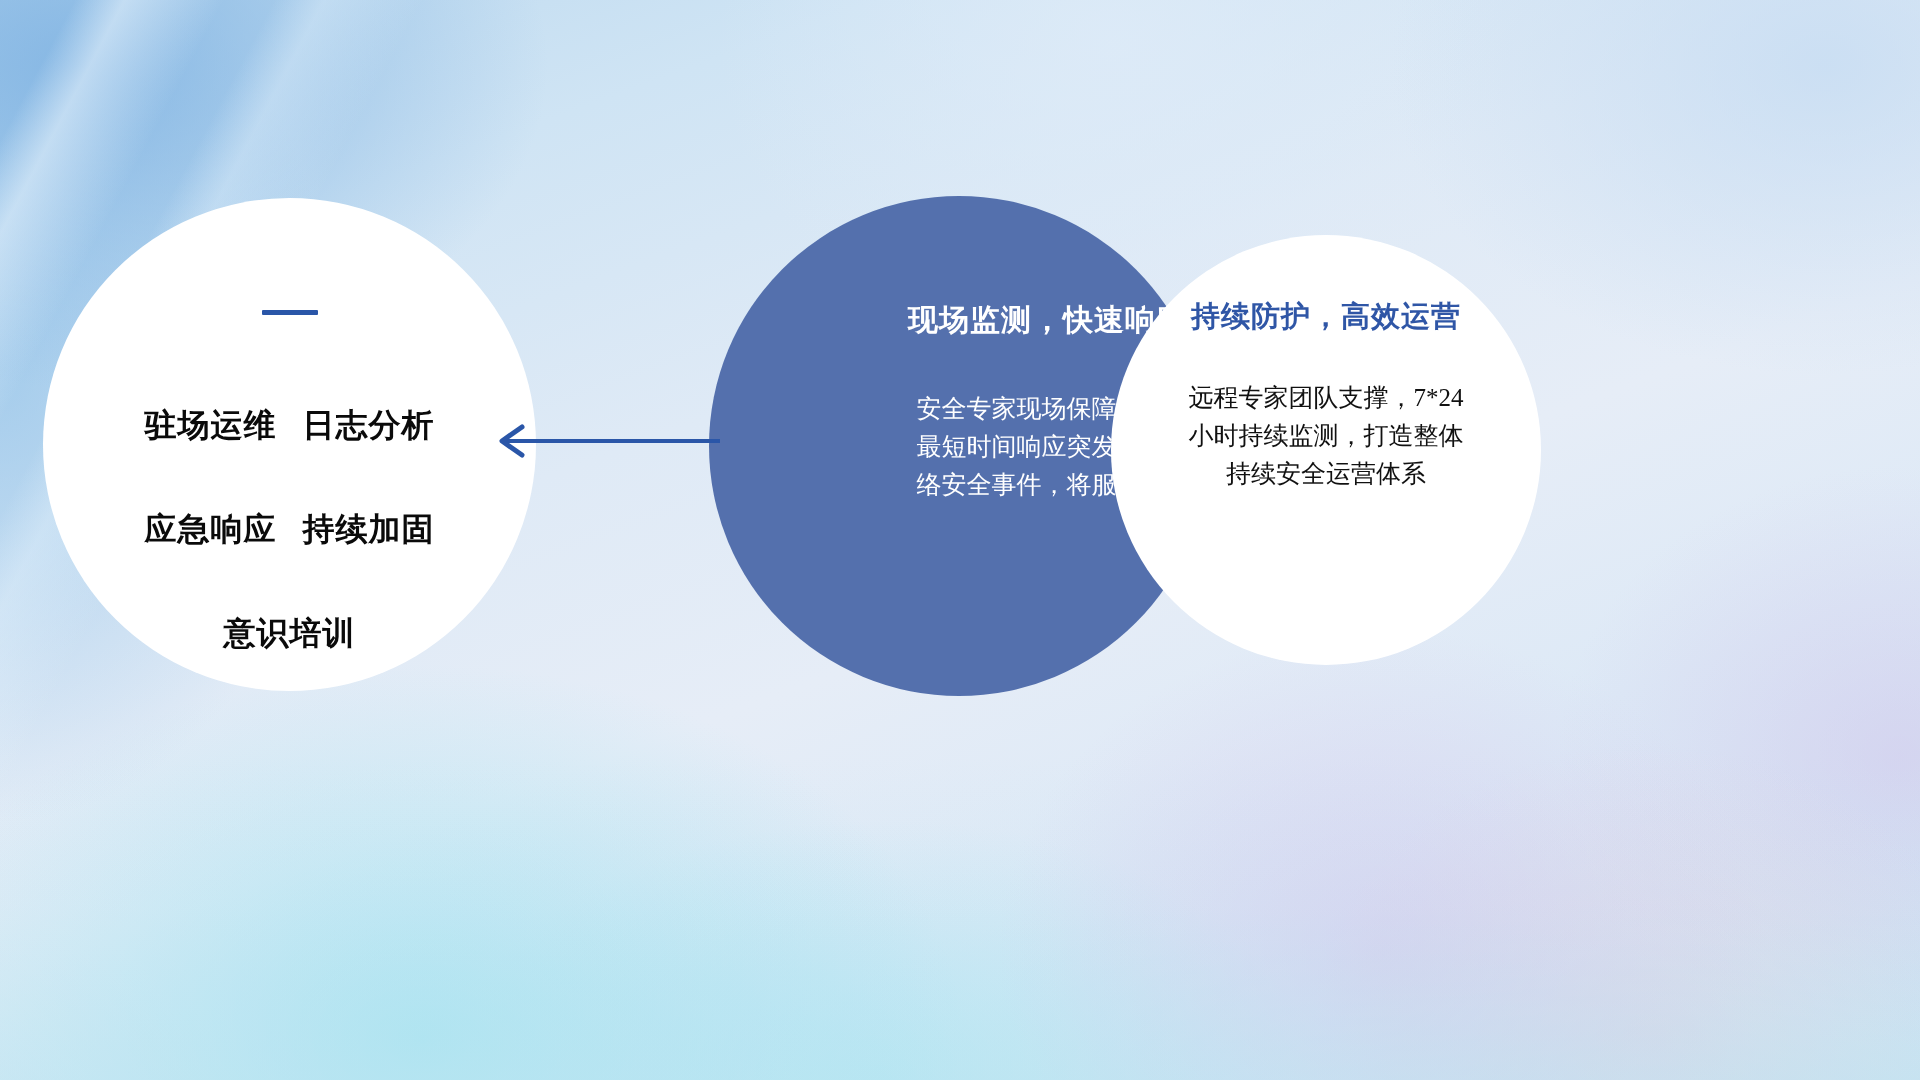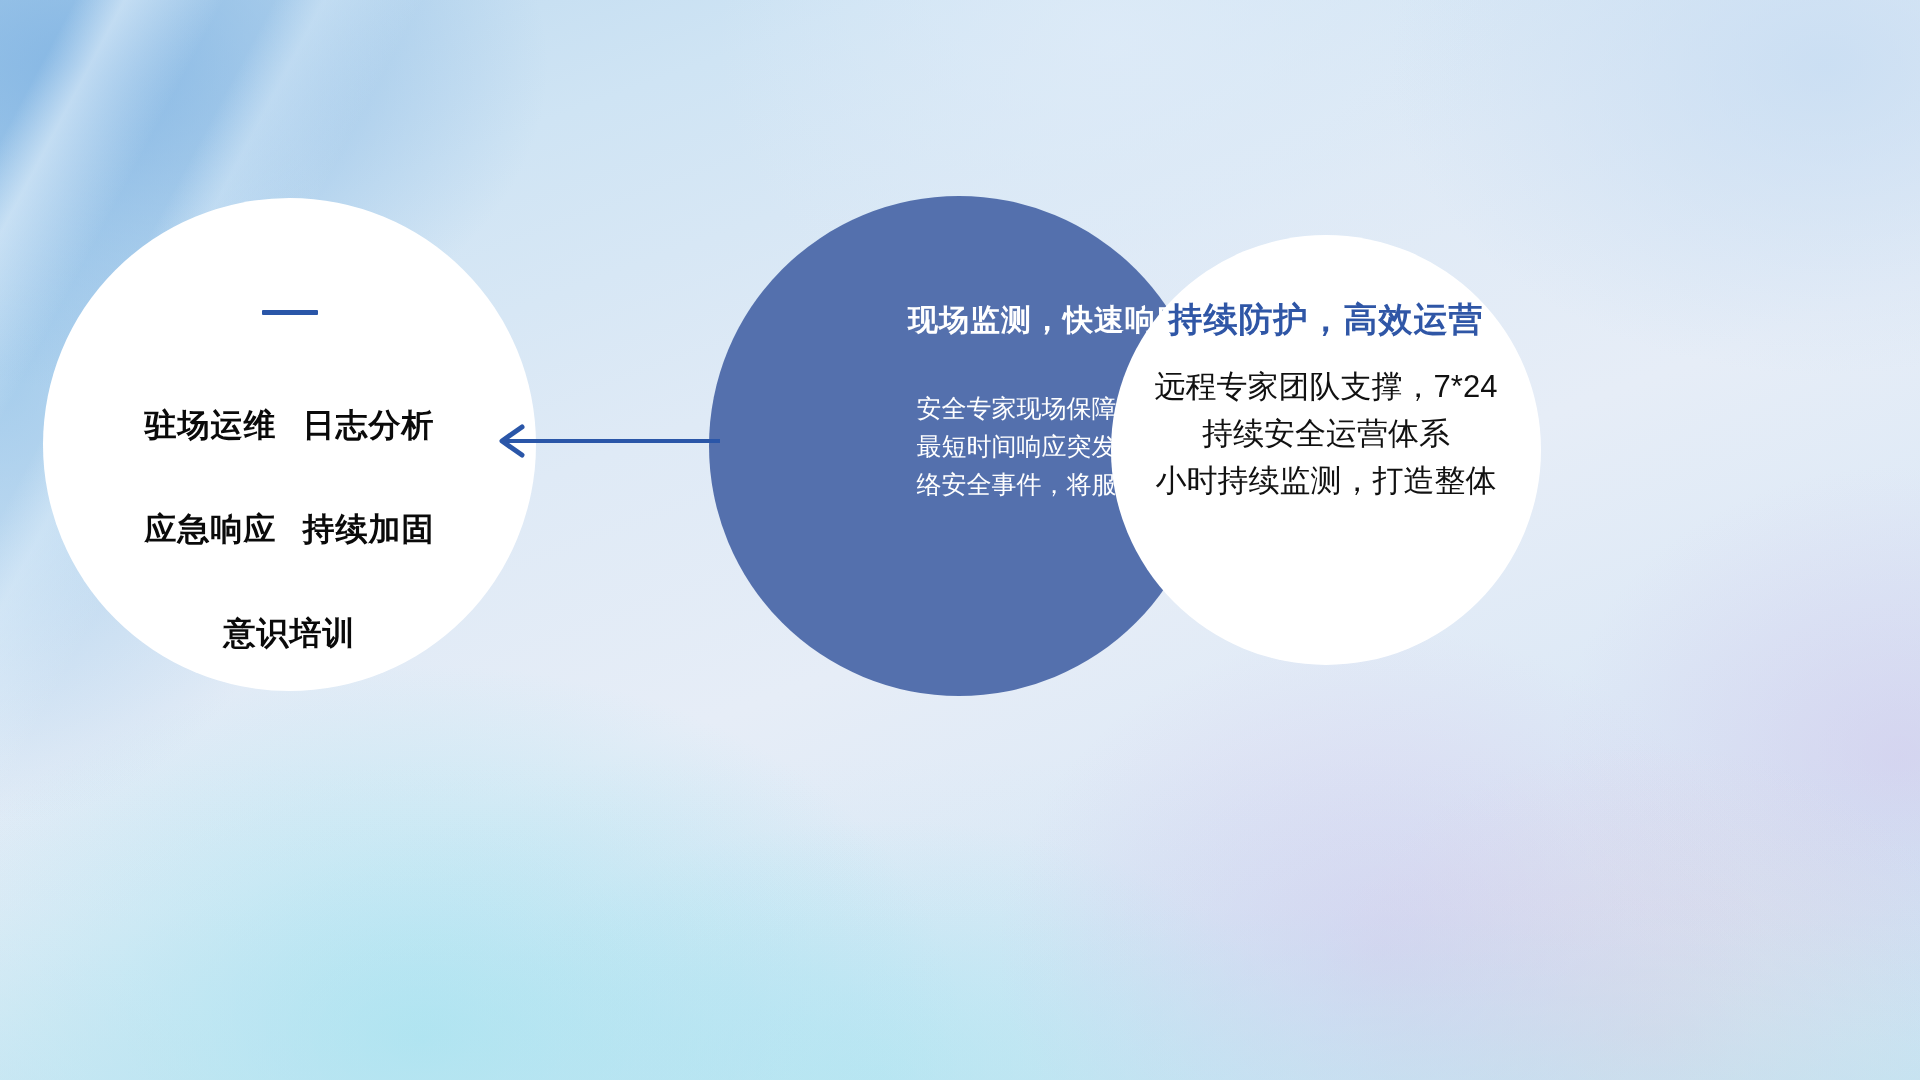--- a/index.html
+++ b/index.html
@@ -173,31 +173,32 @@
     height: 430px;
     box-sizing: border-box;
     display: flex;
     flex-direction: column;
     align-items: center;
     padding-top: 62px;
   }
   #right-title {
     color: #2f56a6;
     font-weight: 700;
-    font-size: 34px;
+    font-size: 29px;
     letter-spacing: 1px;
     white-space: nowrap;
   }
   #right-body {
     color: #111111;
-    font-size: 31px;
+    font-size: 25px;
     line-height: 1.52;
     text-align: center;
     width: 368px;
-    margin-top: 20px;
+    margin-top: 42px;
+    font-family: Liberation Serif, serif;
   }
 
   
   #arrow {
     position: absolute;
     left: 492px;
     top: 420px;
     width: 230px;
     height: 42px;
   }
@@ -231,22 +232,22 @@
       <div>络安全事件，将服务</div>
     </div>
   </div>
 
   <div class="circle" id="circle-right"></div>
 
   <div id="right-content">
     <div id="right-title">持续防护，高效运营</div>
     <div id="right-body">
       <div>远程专家团队支撑，7*24</div>
+      <div>小时持续监测，打造整体</div>
       <div>持续安全运营体系</div>
-      <div>小时持续监测，打造整体</div>
     </div>
   </div>
 
   <div id="left-content">
     <div id="left-rule"></div>
 
     <div class="left-line">
       <span>驻场运维</span><span class="gap"></span><span>日志分析</span>
     </div>
 

